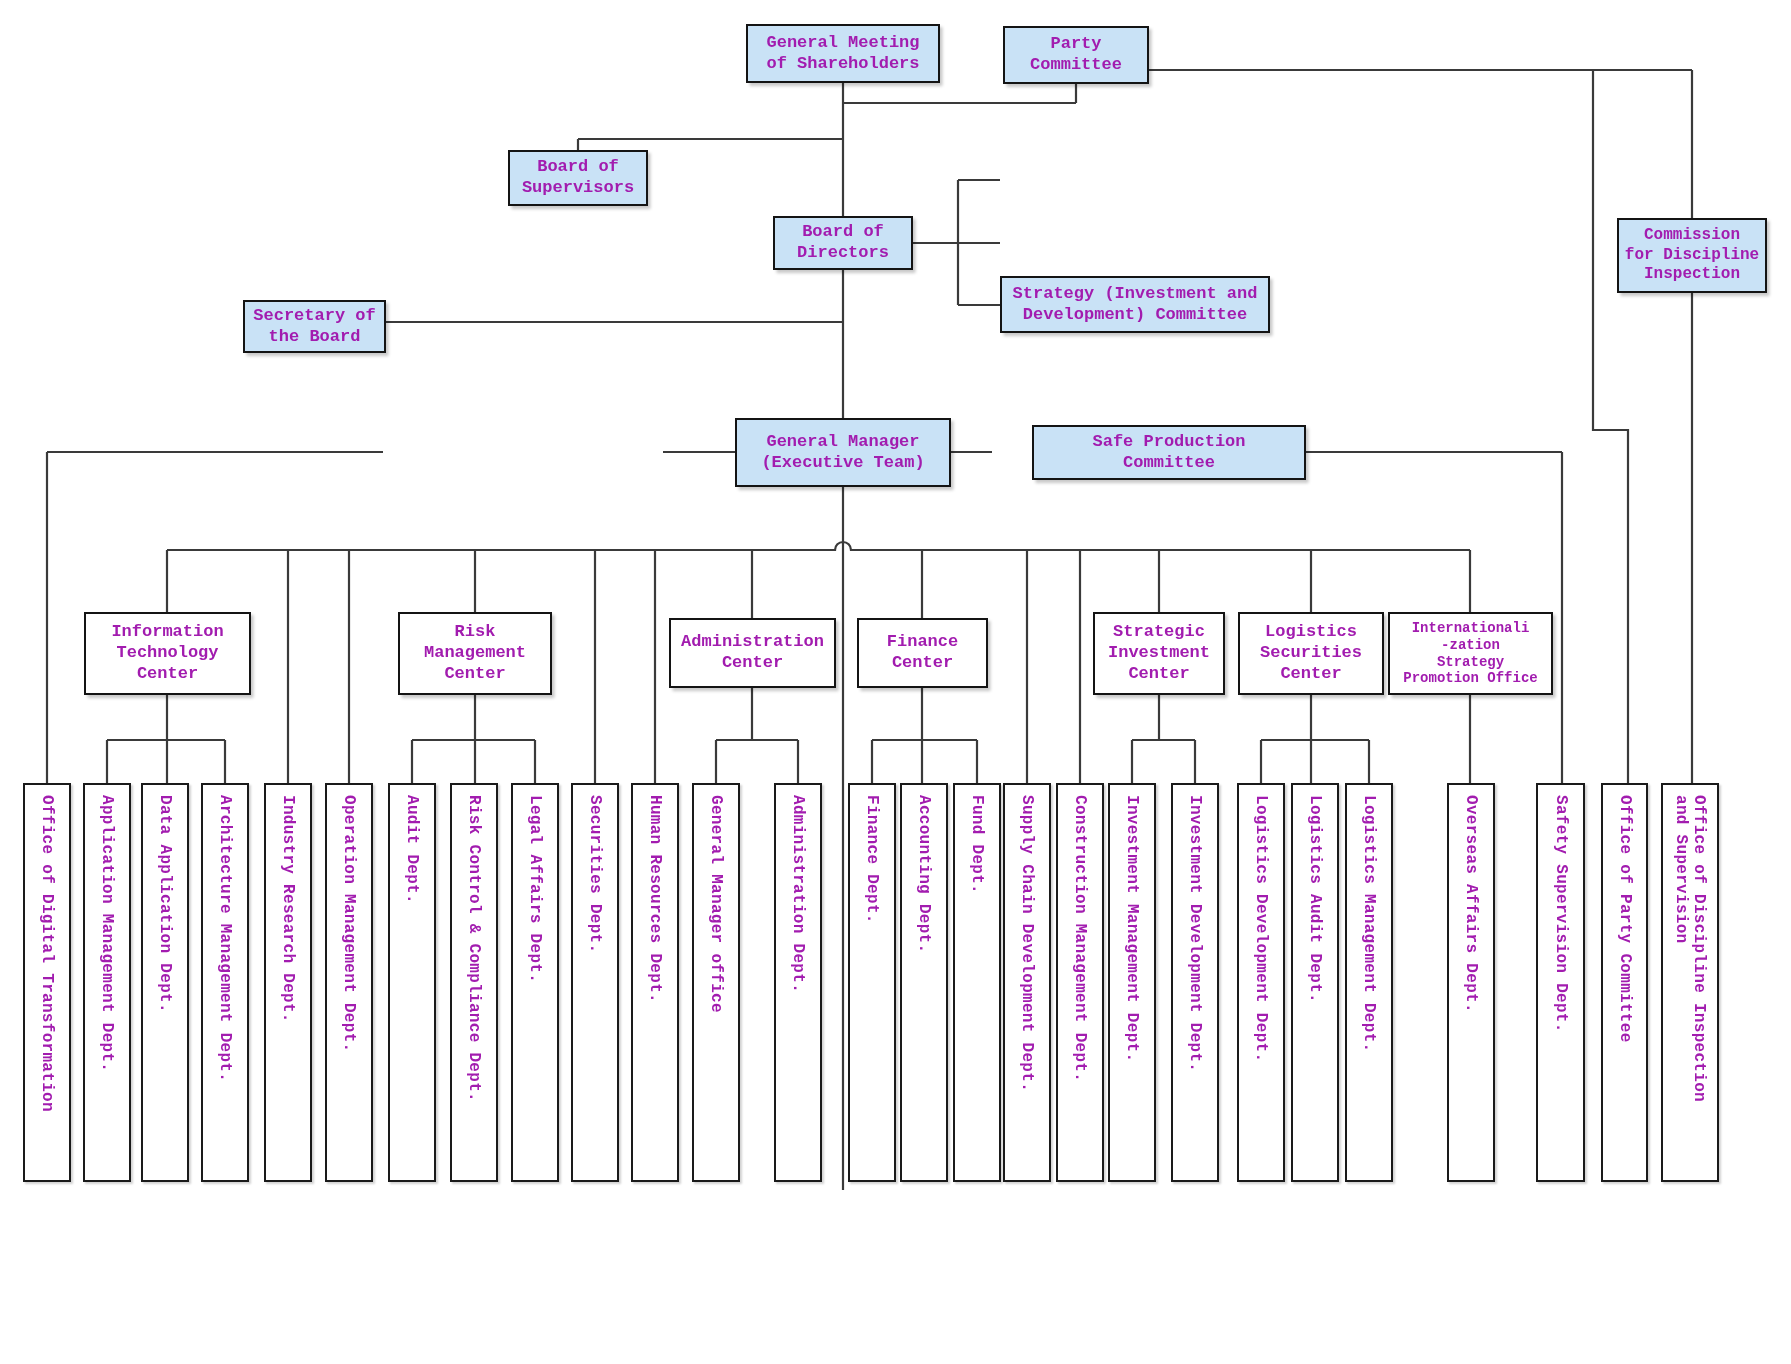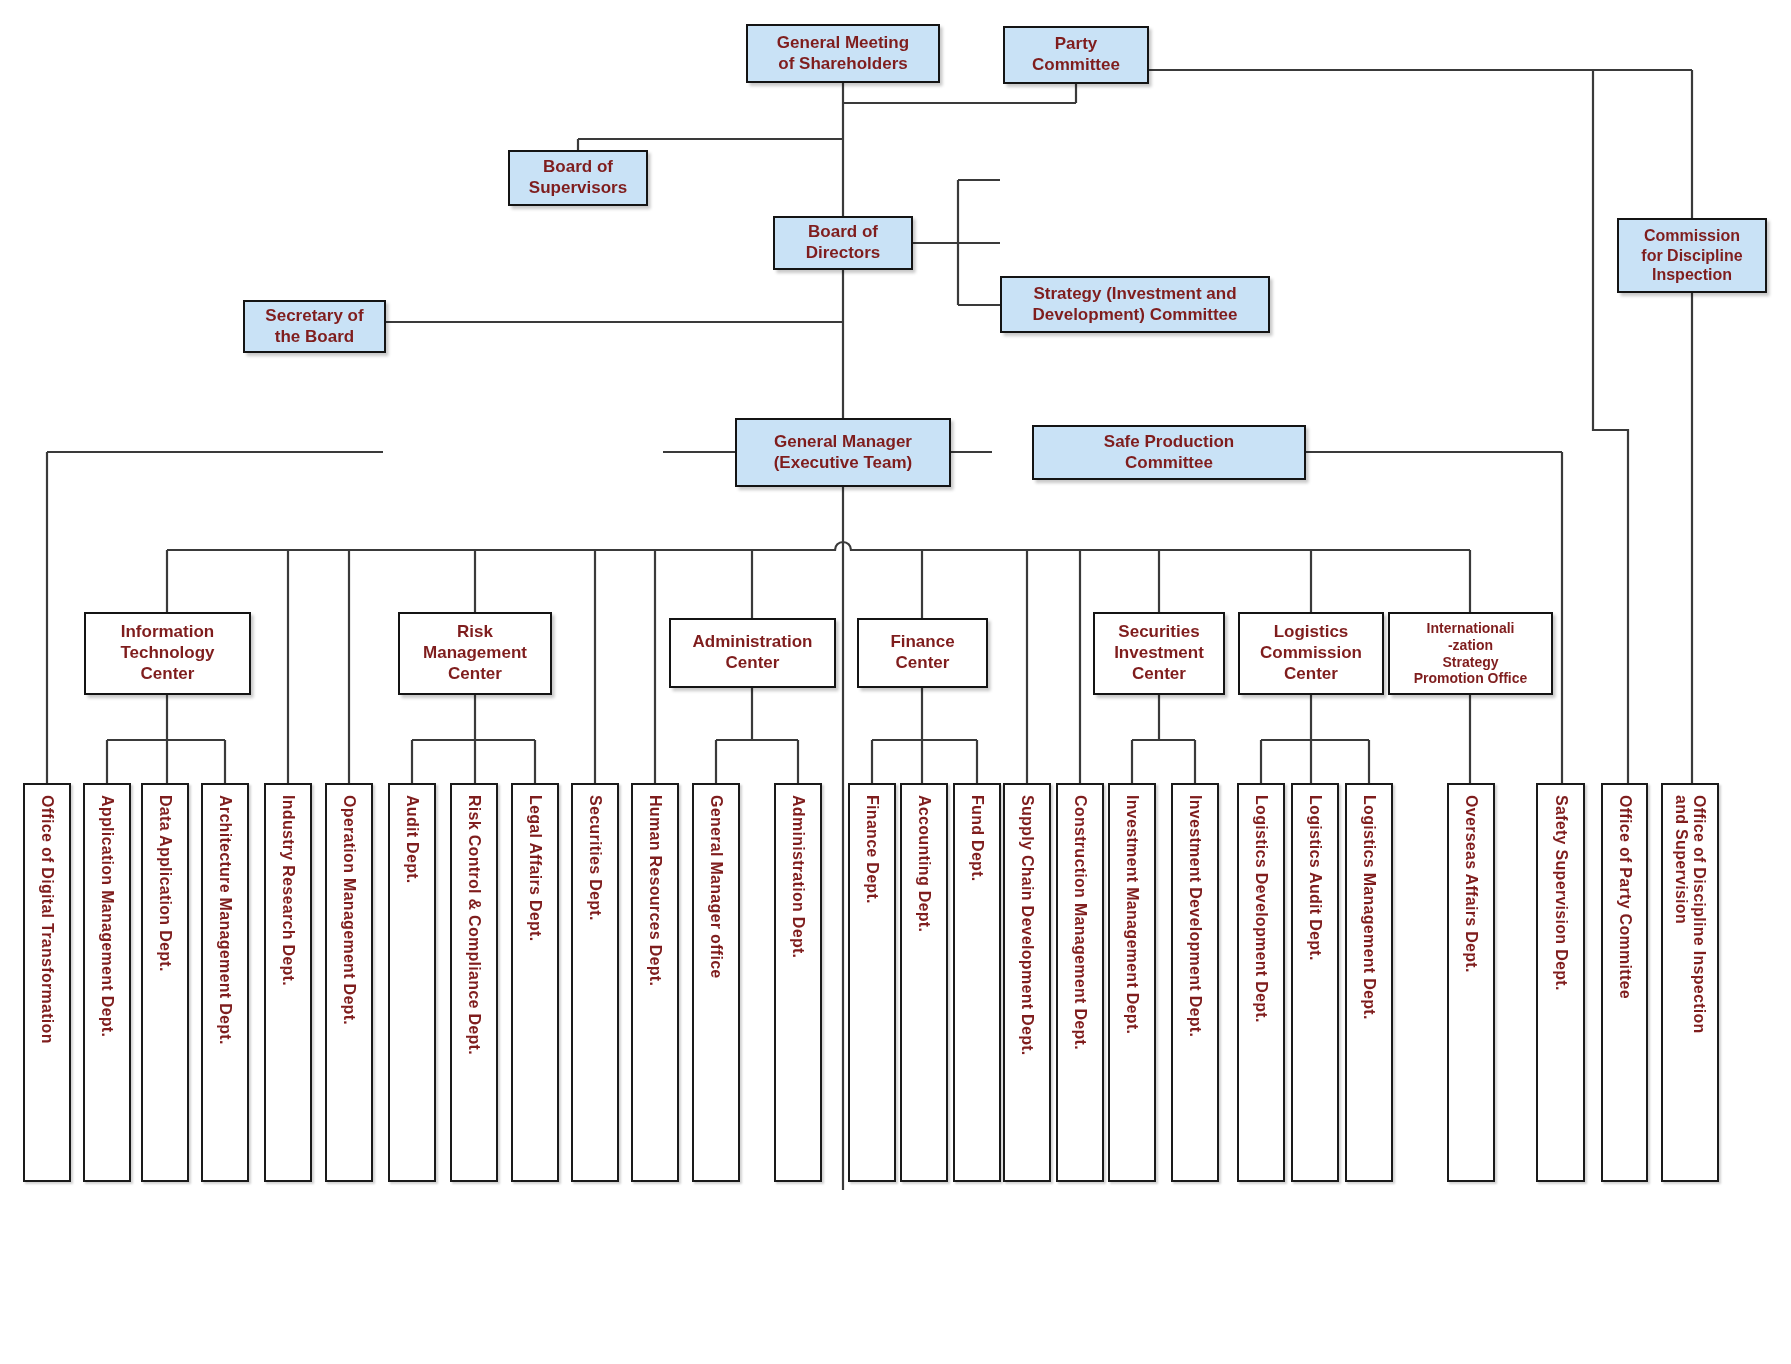--- a/index.html
+++ b/index.html
@@ -1,19 +1,19 @@
 <!DOCTYPE html>
 <html><head>
 <meta charset="utf-8">
 <style>
   html,body{margin:0;padding:0;background:#ffffff;}
   #stage{
     position:relative;width:1791px;height:1190px;background:#ffffff;
-    font-family:Liberation Sans, sans-serif;
-    color:#7f1d1d;overflow:hidden;
+    font-family:Liberation Mono, monospace;
+    color:#a21caf;overflow:hidden;
   }
   #stage svg{position:absolute;left:0;top:0;}
   .bbox,.cbox{
     position:absolute;box-sizing:border-box;
     display:flex;align-items:center;justify-content:center;
     text-align:center;white-space:pre-line;
     font-weight:bold;font-size:17px;line-height:1.22;
     border:2.5px solid #141414;
     box-shadow:2.5px 3px 3px rgba(0,0,0,0.22);
   }
@@ -97,25 +97,25 @@
   <div class="cbox" style="left:84px;top:612px;width:167px;height:83px">Information
 Technology
 Center</div>
   <div class="cbox" style="left:398px;top:612px;width:154px;height:83px">Risk
 Management
 Center</div>
   <div class="cbox" style="left:669px;top:618px;width:167px;height:70px">Administration
 Center</div>
   <div class="cbox" style="left:857px;top:618px;width:131px;height:70px">Finance
 Center</div>
-  <div class="cbox" style="left:1093px;top:612px;width:132px;height:83px">Securities
+  <div class="cbox" style="left:1093px;top:612px;width:132px;height:83px">Strategic
 Investment
 Center</div>
   <div class="cbox" style="left:1238px;top:612px;width:146px;height:83px">Logistics
-Commission
+Securities
 Center</div>
   <div class="cbox small" style="left:1388px;top:612px;width:165px;height:83px">Internationali
 -zation
 Strategy
 Promotion Office</div>
 
   <div class="vbox" style="left:23px">
       <span>Office of Digital Transformation</span>
     </div>
   <div class="vbox" style="left:83px">

